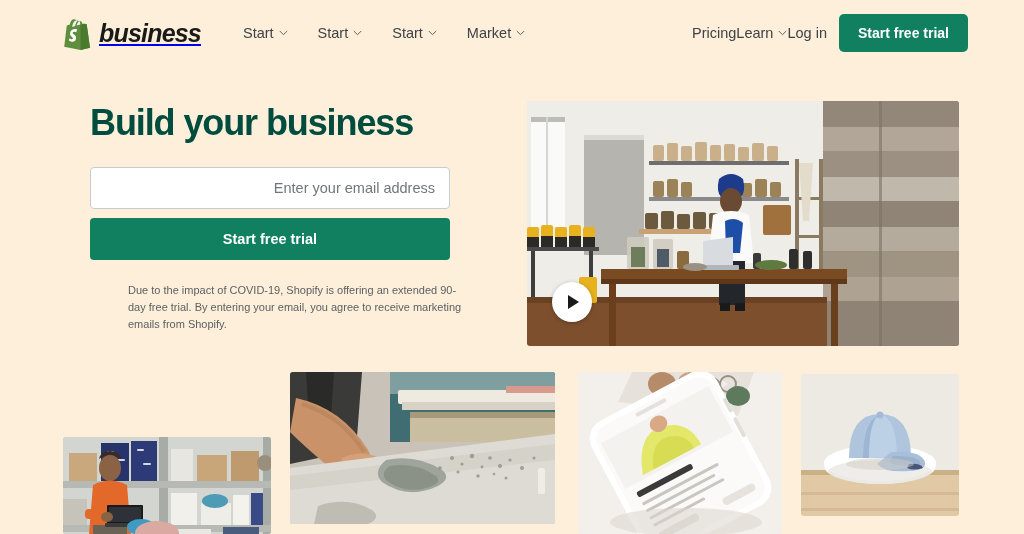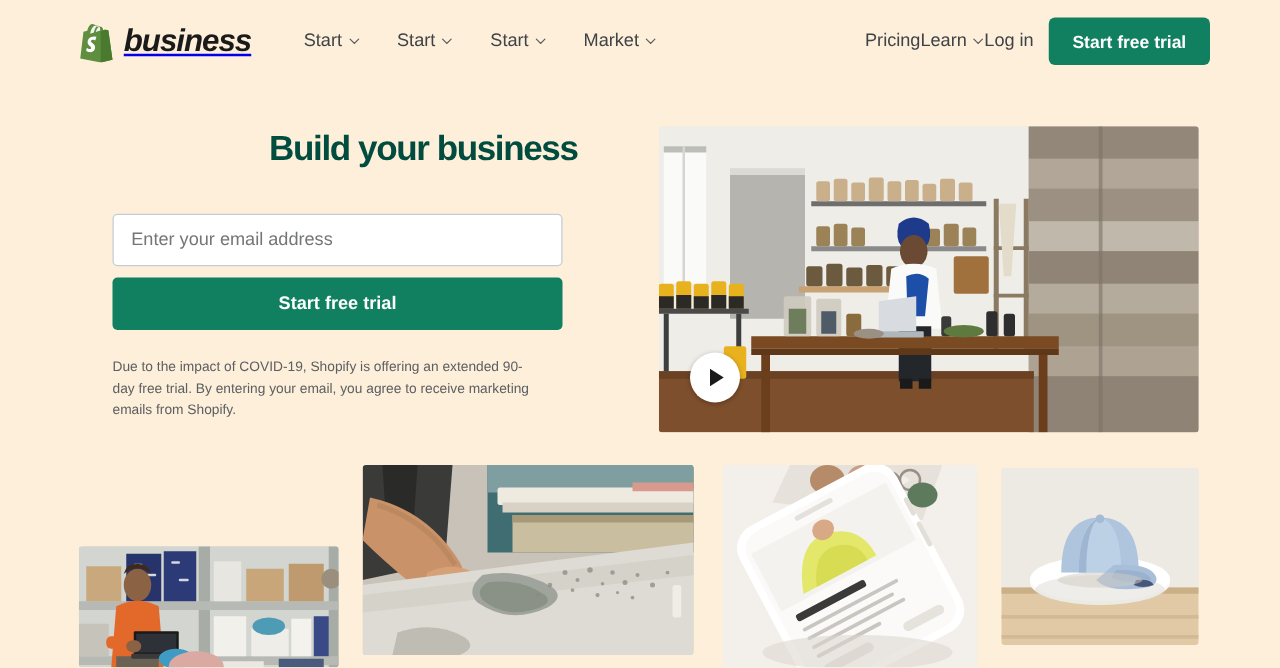--- a/index.html
+++ b/index.html
@@ -78,41 +78,41 @@
   }
 
   
   .hero-copy {
     position: absolute;
     left: 90px;
     top: 104px;
     width: 372px;
   }
   .hero-title {
-    font-size: 28px;
+    font-size: 36px;
     font-weight: bold;
     line-height: 1.08;
     letter-spacing: -1.1px;
     color: #004C3F;
-    margin-bottom: 37px;
-    text-align: right;
+    margin-bottom: 24px;
   }
 
   .email-input {
     display: block;
     width: 360px;
     height: 42px;
     background: #FFFFFF;
     border: 1px solid #C4CDD5;
     border-radius: 4px;
     padding: 12px 14px;
     font-family: "Liberation Sans", sans-serif;
     font-size: 14.5px;
     color: #3F4246;
     outline: none;
+    text-align: right;
   }
   .email-input::placeholder { color: #737679; }
 
   .btn-trial-hero {
     display: block;
     width: 360px;
     height: 42px;
     margin-top: 9px;
     background: #108060;
     color: #FFFFFF;
@@ -123,20 +123,21 @@
     font-weight: bold;
     cursor: pointer;
   }
 
   .disclaimer {
     width: 337px;
     margin-top: 22px;
     font-size: 11px;
     line-height: 1.55;
     color: #5C5F62;
+    margin-left: 38px;
   }
 
   
   .hero-video {
     position: absolute;
     left: 527px;
     top: 101px;
     width: 432px;
     height: 245px;
     border-radius: 3px;

